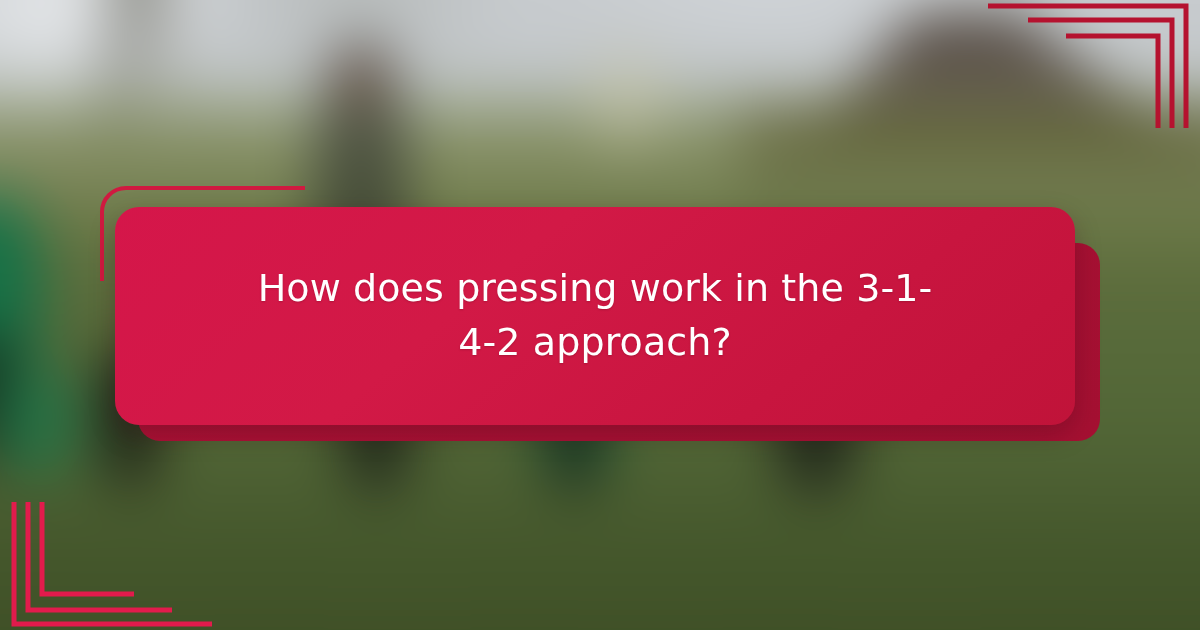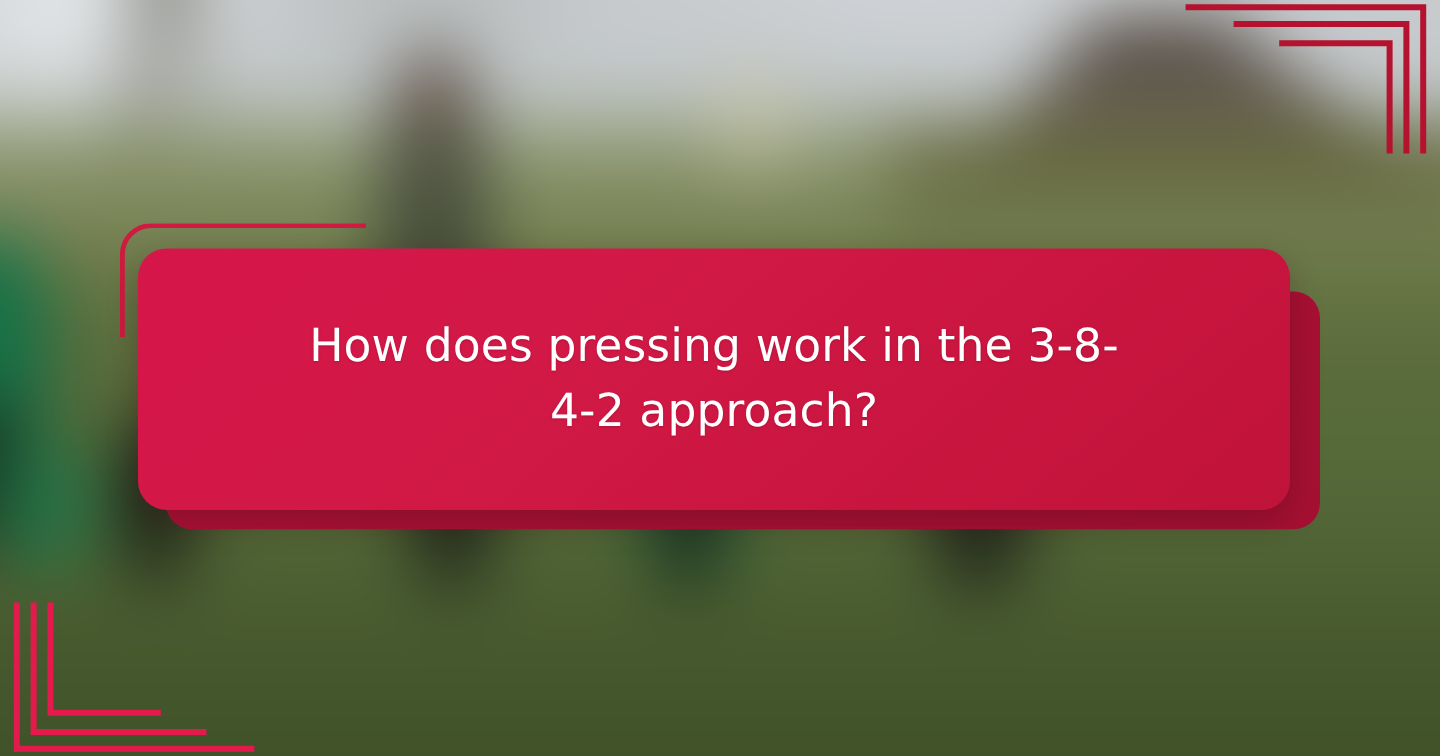--- a/index.html
+++ b/index.html
@@ -218,16 +218,16 @@
     <path d="M 212 124 L 14 124 L 14 2" fill="none" stroke="#E21B4C" stroke-width="5"></path>
     <path d="M 172 110 L 28 110 L 28 2" fill="none" stroke="#E21B4C" stroke-width="5"></path>
     <path d="M 134 94 L 42 94 L 42 2" fill="none" stroke="#E21B4C" stroke-width="5"></path>
   </svg>
 
   <div class="card-outline"></div>
   <div class="card-back"></div>
   <div class="card-front"></div>
 
   <div class="card-text-layer">
-    <h1 class="question-title">How does pressing work in the 3-8-4-2 approach?</h1>
+    <h1 class="question-title">How does pressing work in the 3-1-4-2 approach?</h1>
   </div>
 
 </div>
 
 </body></html>

